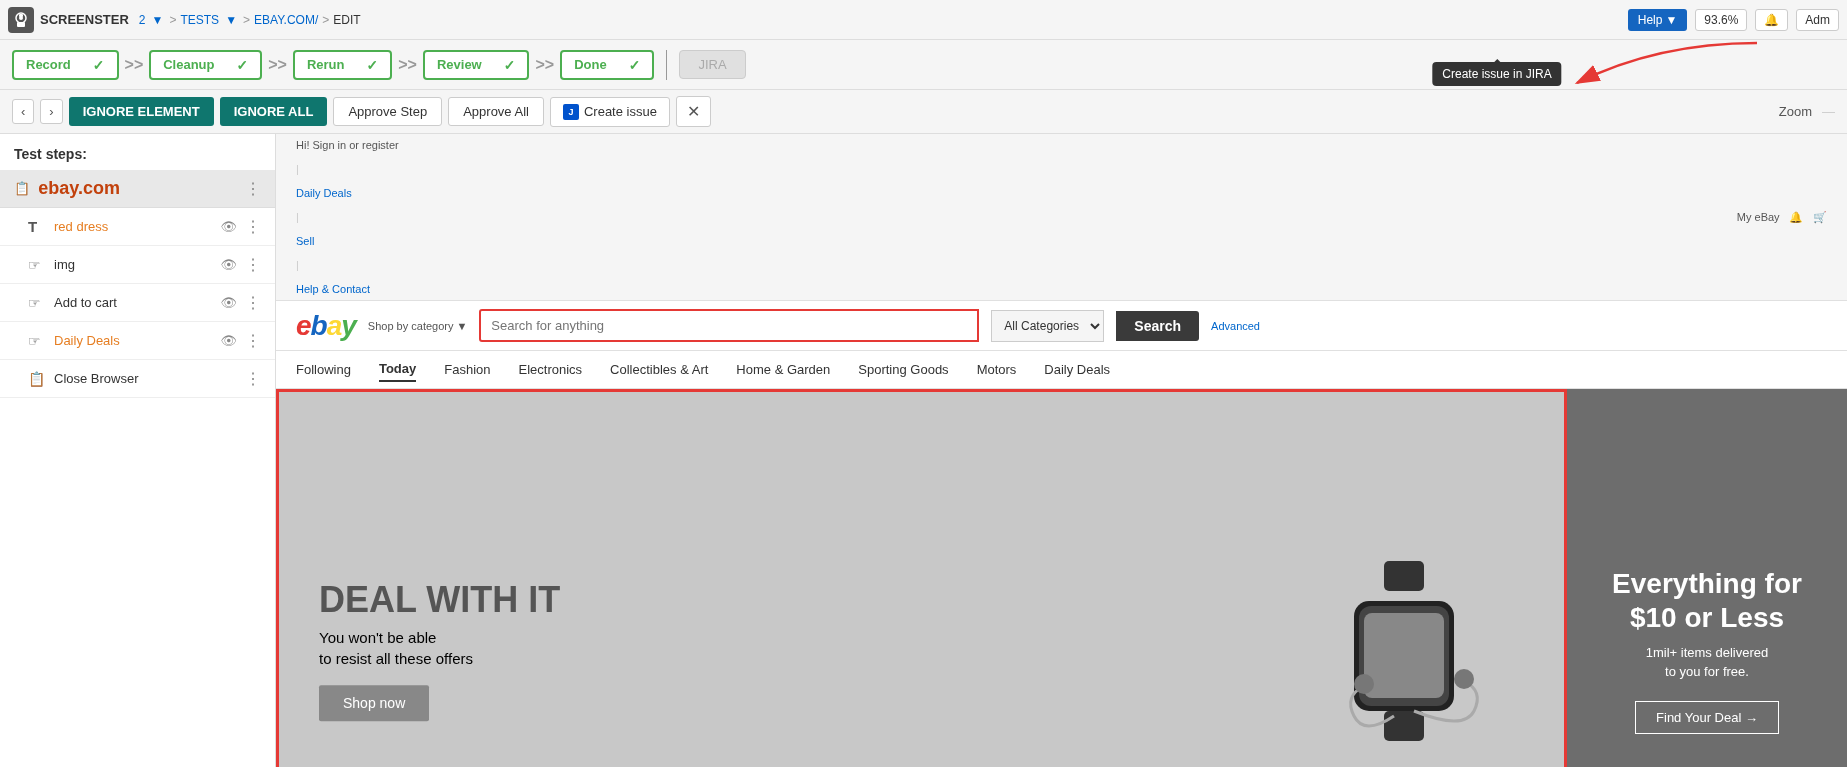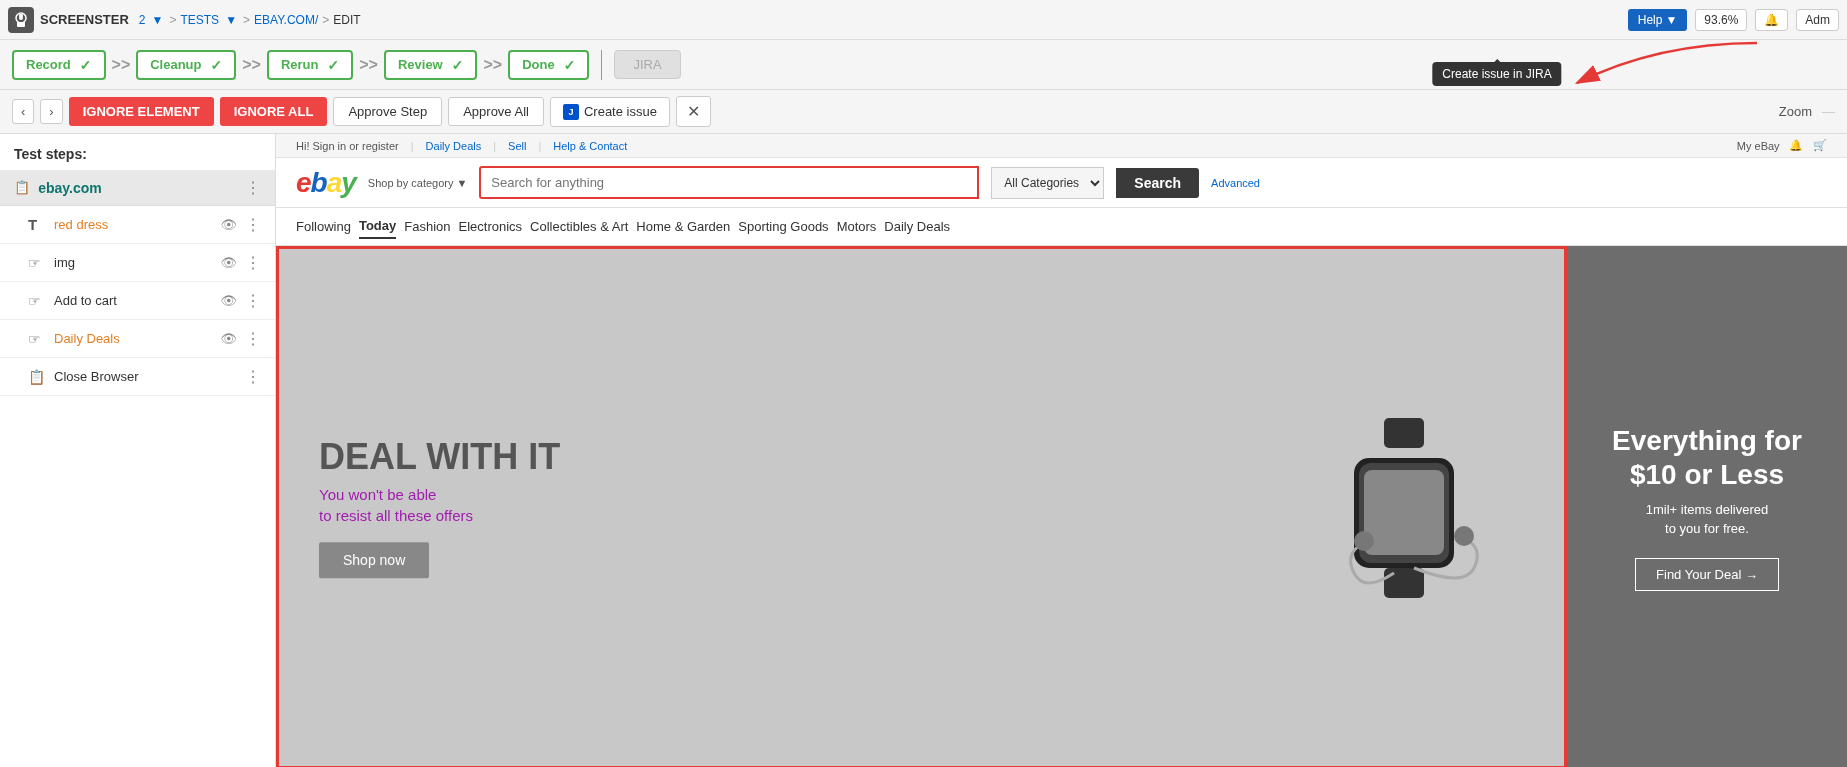--- a/index.html
+++ b/index.html
@@ -94,21 +94,21 @@
       background: #f5f5f5;
       border-bottom: 1px solid #ddd;
       padding: 6px 12px;
       height: 50px;
       gap: 6px;
       position: relative;
     }
     .step-btn {
       display: flex;
       align-items: center;
-      gap: 9px;
+      gap: 22px;
       border: 2px solid #4caf50;
       border-radius: 4px;
       background: white;
       color: #4caf50;
       padding: 5px 12px;
       font-size: 13px;
       font-weight: bold;
       cursor: pointer;
     }
     .step-btn .check { color: #4caf50; font-size: 14px; }
@@ -166,21 +166,21 @@
     .nav-btn {
       background: white;
       border: 1px solid #ccc;
       border-radius: 3px;
       padding: 4px 8px;
       cursor: pointer;
       font-size: 13px;
       color: #555;
     }
     .ignore-btn {
-      background: #ef4444;
+      background: #0f766e;
       color: white;
       border: none;
       border-radius: 3px;
       padding: 7px 14px;
       font-size: 13px;
       font-weight: bold;
       cursor: pointer;
     }
     .approve-btn {
       background: white;
@@ -257,23 +257,23 @@
       display: flex;
       align-items: center;
       gap: 8px;
       border-bottom: 1px solid #ddd;
     }
     .sidebar-group .group-icon {
       color: #555;
       font-size: 13px;
     }
     .sidebar-group .group-name {
-      font-size: 14px;
+      font-size: 18px;
       font-weight: 600;
-      color: #0f766e;
+      color: #c2410c;
       flex: 1;
     }
     .sidebar-group .more-icon {
       color: #888;
       cursor: pointer;
       font-size: 16px;
     }
     .sidebar-item {
       padding: 9px 14px 9px 28px;
       display: flex;
@@ -314,21 +314,21 @@
     .ebay-top-bar {
       background: #f5f5f5;
       padding: 5px 20px;
       display: flex;
       align-items: center;
       justify-content: space-between;
       font-size: 11px;
       color: #555;
       border-bottom: 1px solid #e0e0e0;
     }
-    .ebay-top-links { display: flex; gap: 12px; }
+    .ebay-top-links { display: flex; gap: 12px; flex-direction: column; }
     .ebay-top-links span { color: #555; }
     .ebay-top-links .sep { color: #ccc; }
     .ebay-top-right { display: flex; align-items: center; gap: 10px; margin-left: 44px; }
     .ebay-nav {
       display: flex;
       align-items: center;
       padding: 8px 20px;
       gap: 12px;
       border-bottom: 1px solid #e0e0e0;
     }
@@ -377,21 +377,21 @@
       font-size: 14px;
       cursor: pointer;
       font-weight: bold;
       border-radius: 0 3px 3px 0;
     }
     .advanced-link { font-size: 11px; color: #0066cc; cursor: pointer; }
     .ebay-category-nav {
       display: flex;
       align-items: center;
       padding: 6px 20px;
-      gap: 8px;
+      gap: 28px;
       border-bottom: 1px solid #e0e0e0;
       font-size: 13px;
       color: #333;
     }
     .cat-item { cursor: pointer; padding: 4px 0; }
     .cat-item.active { font-weight: bold; border-bottom: 2px solid #333; }
 
     
     .ebay-main-content {
       display: flex;
@@ -411,21 +411,21 @@
       transform: translateY(-50%);
     }
     .banner-main-text {
       font-size: 36px;
       font-weight: bold;
       color: #555;
       line-height: 1.1;
     }
     .banner-sub-text {
       font-size: 15px;
-      color: #a21caf;
+      color: #000000;
       margin-top: 8px;
       line-height: 1.4;
     }
     .shop-now-btn {
       background: #888;
       color: white;
       border: none;
       padding: 10px 24px;
       font-size: 14px;
       cursor: pointer;

